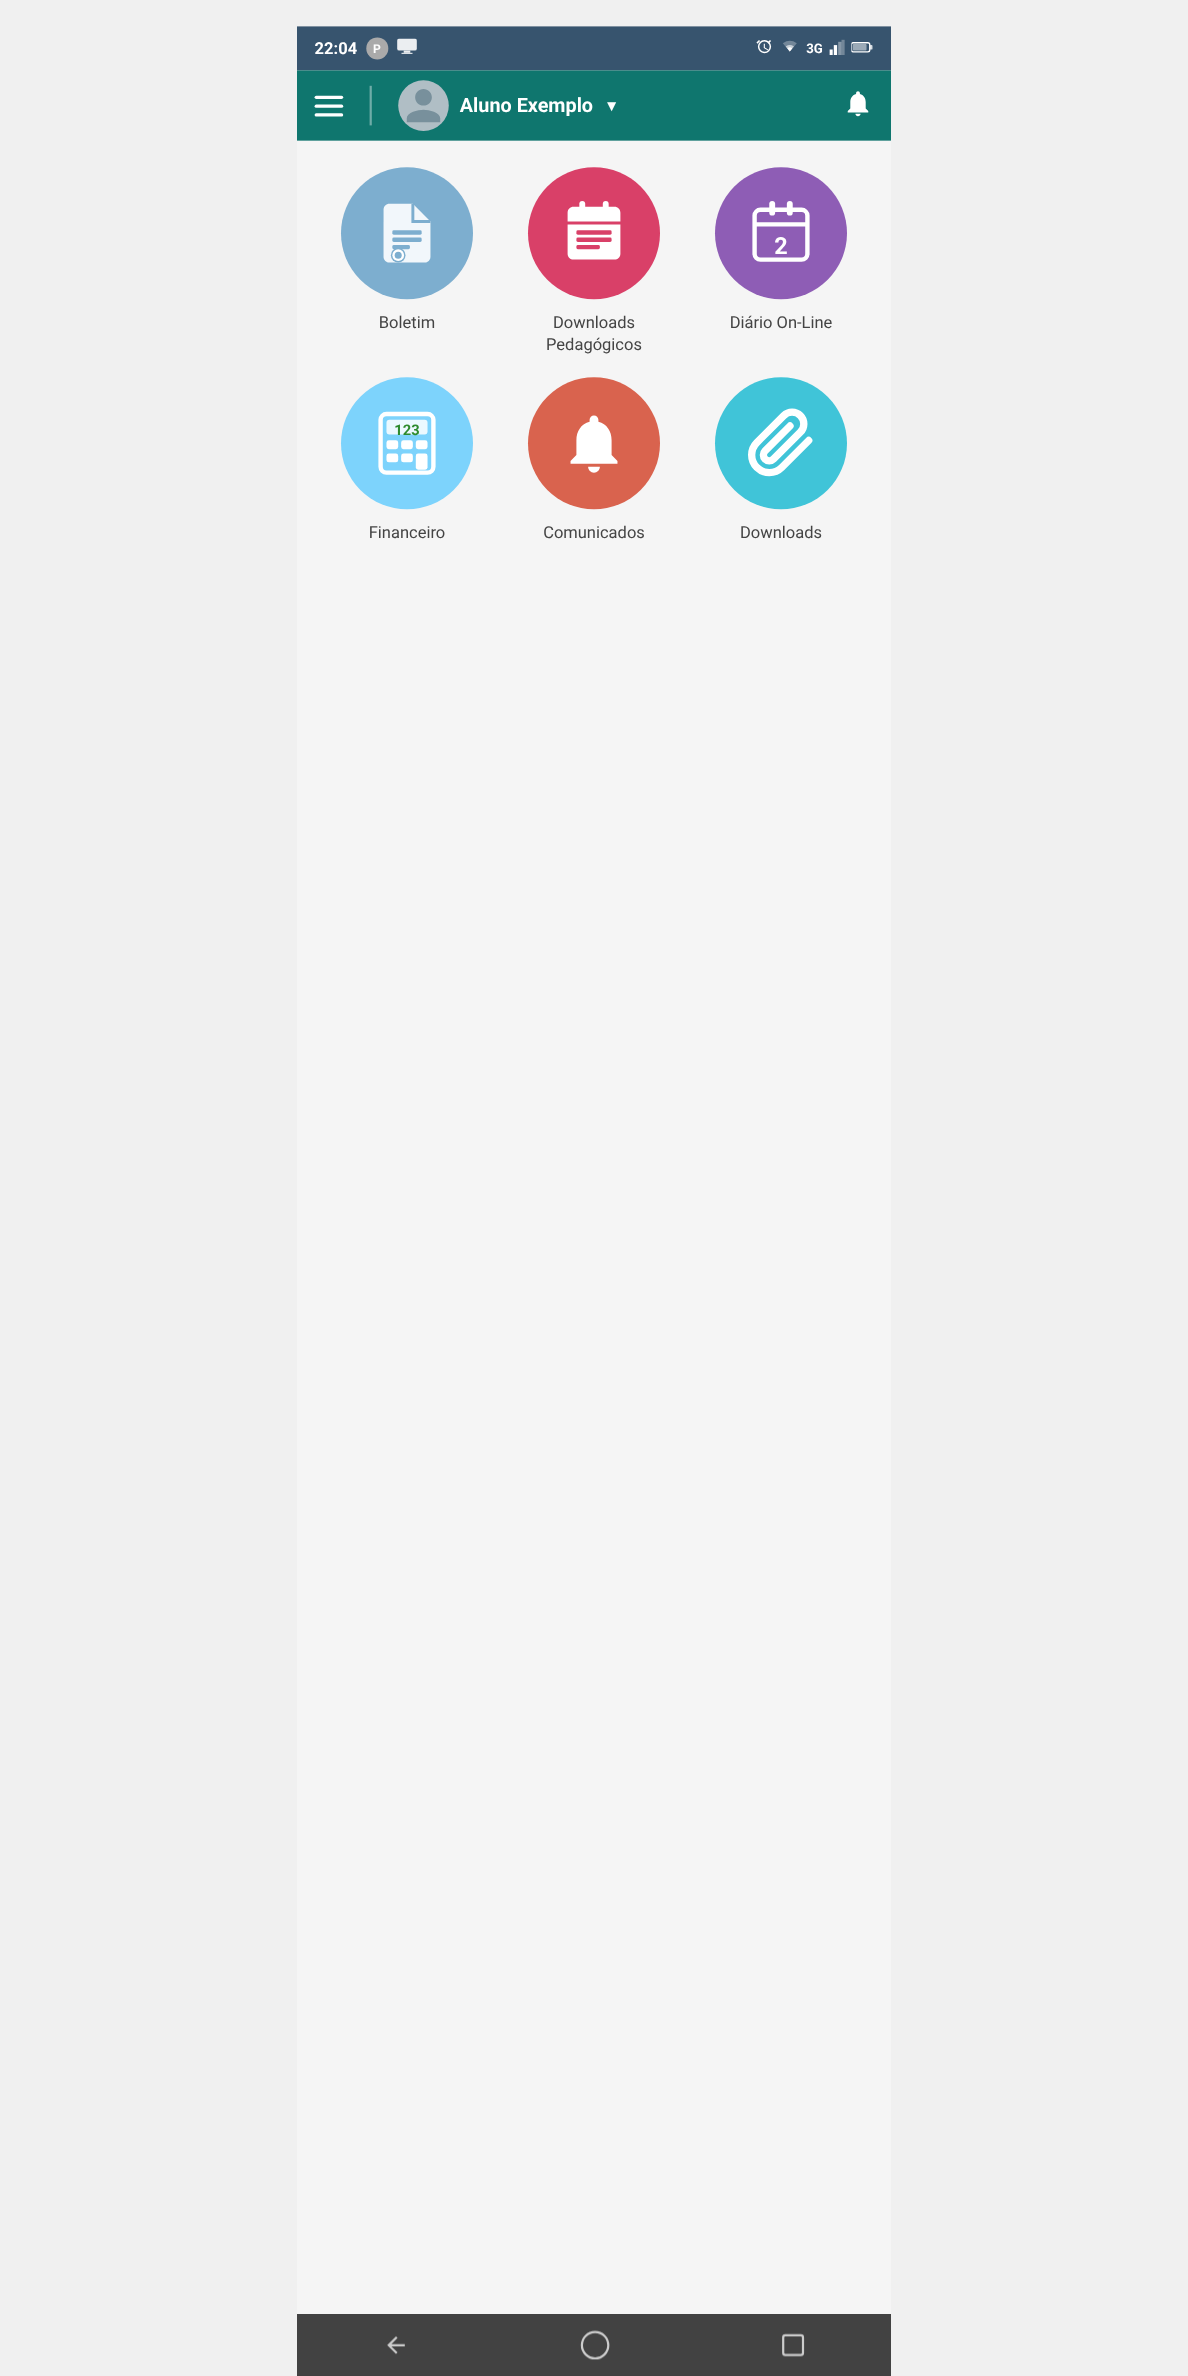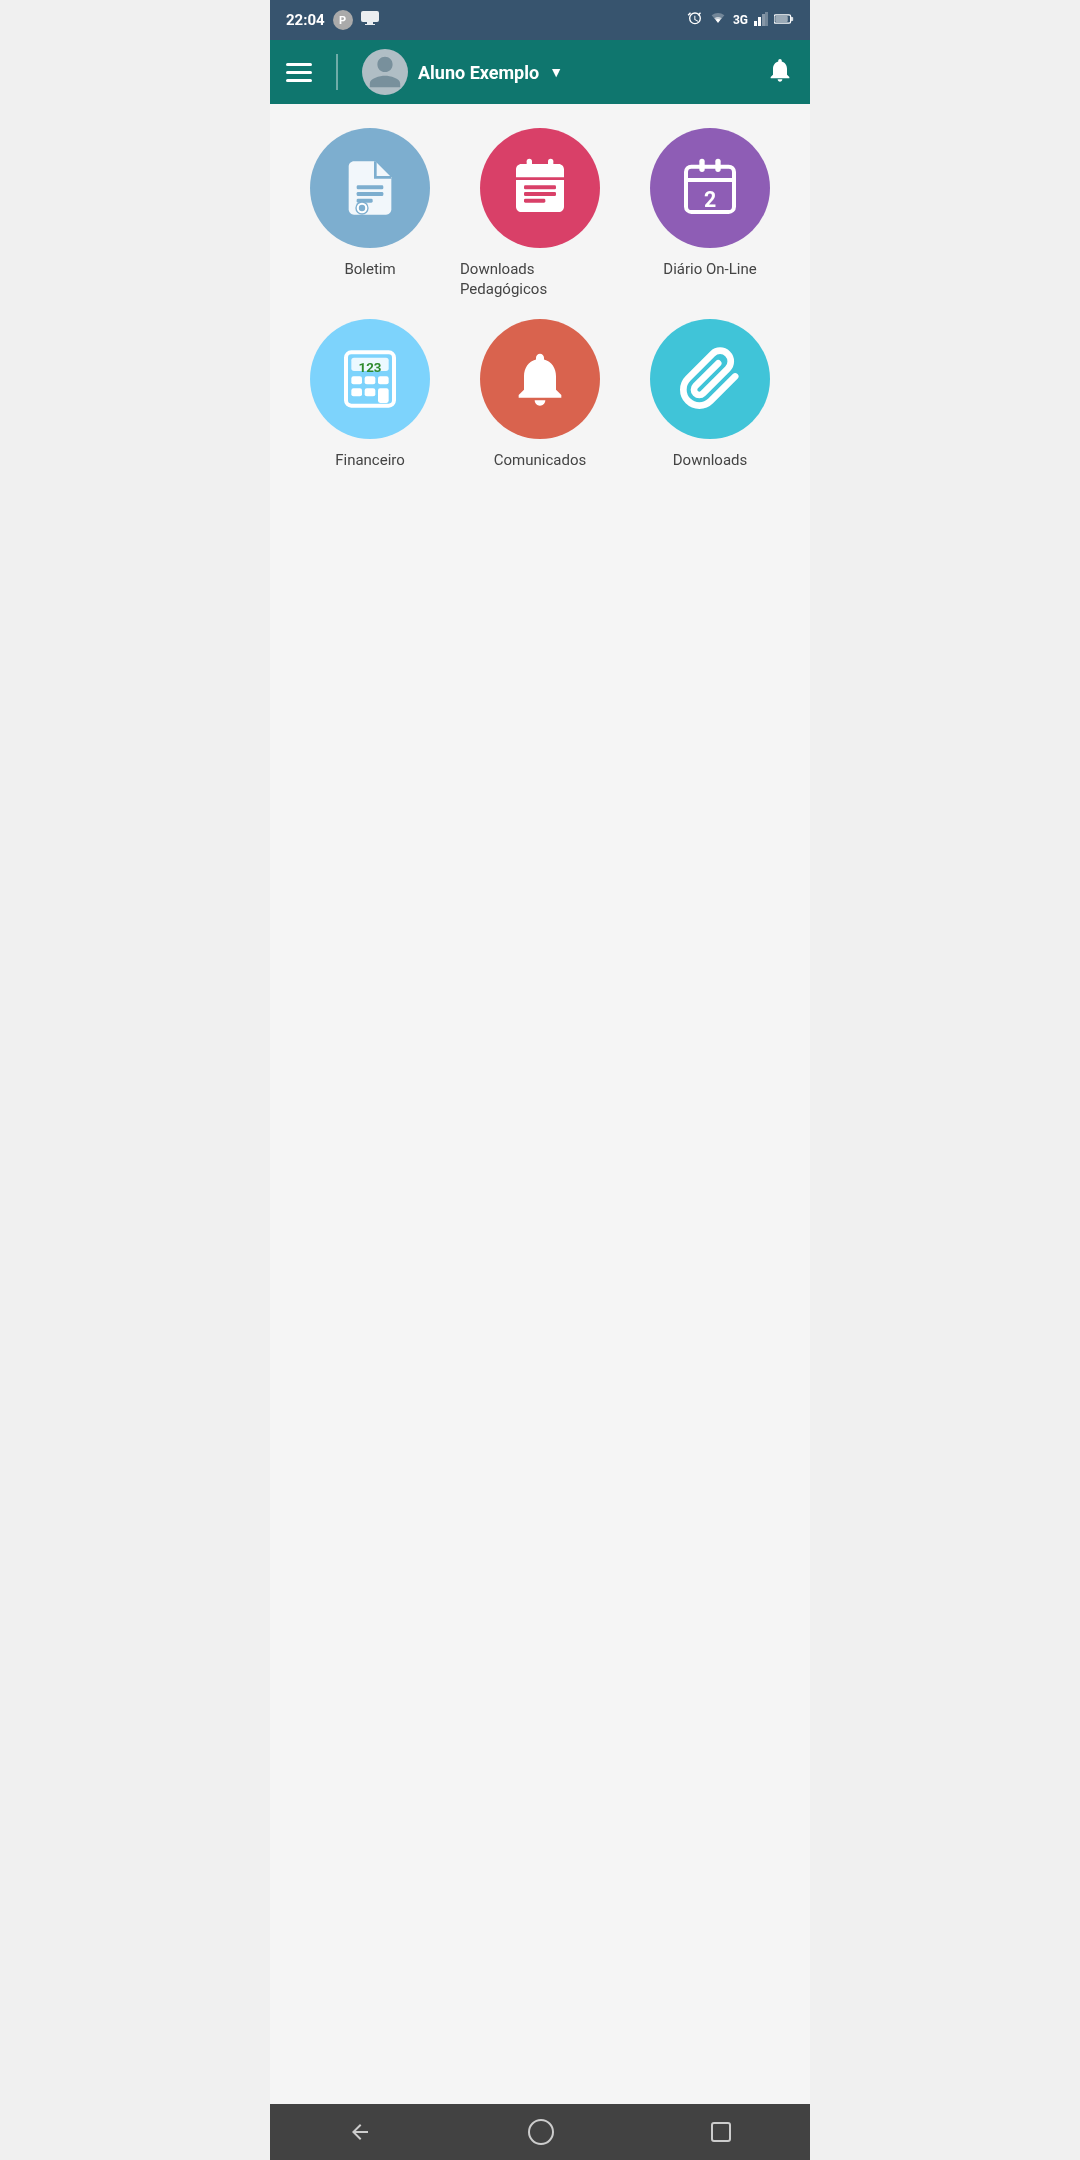--- a/index.html
+++ b/index.html
@@ -17,20 +17,21 @@
 
     
     .status-bar {
       background: #37546e;
       color: white;
       display: flex;
       justify-content: space-between;
       align-items: center;
       padding: 6px 16px;
       height: 40px;
+      margin-top: 24px;
     }
 
     .status-left {
       display: flex;
       align-items: center;
       gap: 8px;
       font-size: 15px;
       font-weight: bold;
     }
 
@@ -151,21 +152,21 @@
 
     .icon-circle svg {
       width: 64px;
       height: 64px;
       fill: white;
     }
 
     .icon-label {
       font-size: 15px;
       color: #444;
-      text-align: left;
+      text-align: center;
       line-height: 1.3;
     }
 
     
     .color-boletim { background: #7daecf; }
     .color-registros { background: #d94068; }
     .color-diario { background: #8e5db5; }
     .color-financeiro { background: #7dd3fc; }
     .color-comunicados { background: #d9634e; }
     .color-fale { background: #8db82a; }

